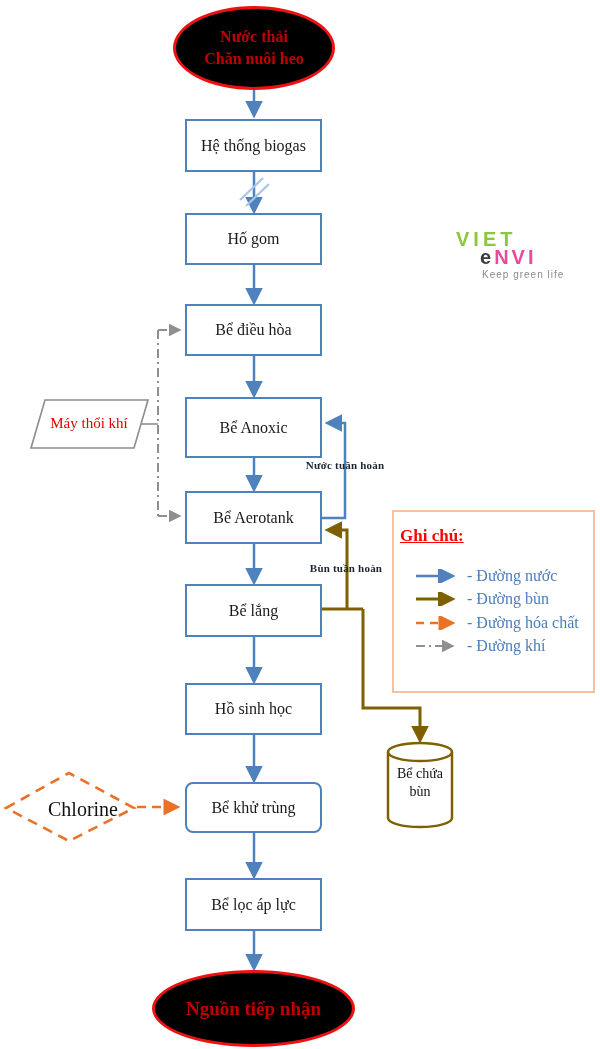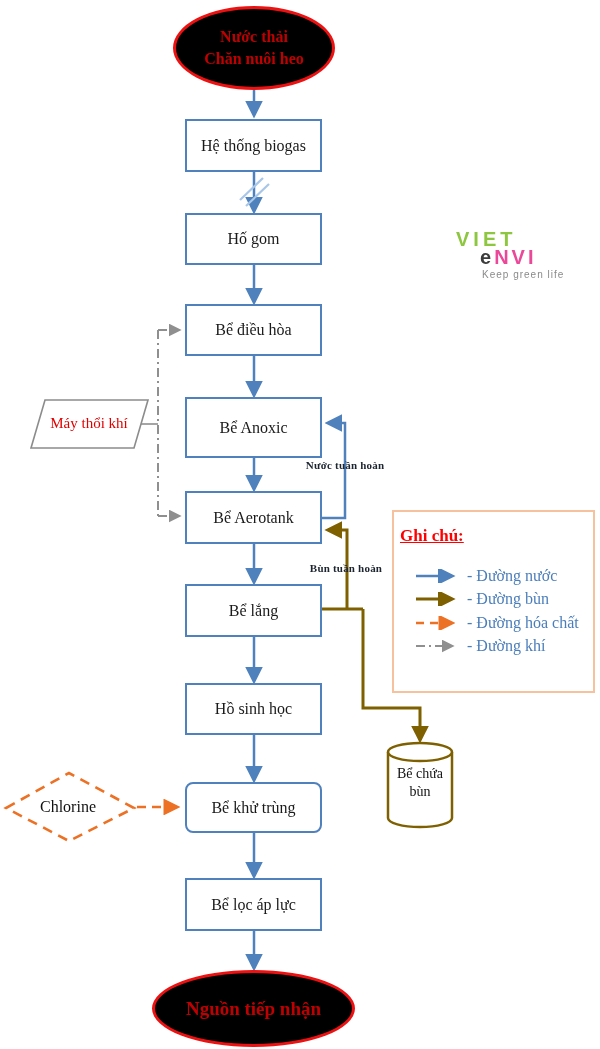--- a/index.html
+++ b/index.html
@@ -22,21 +22,21 @@
     color:#c00000;font-size:16px;line-height:1.35;}
   .ellipse.bottom{left:152px;top:970px;width:203px;height:77px;border:3px solid #ee1111;
     color:#c00000;font-size:19px;}
   .flow-label{
     position:absolute;z-index:3;font-size:11px;font-weight:bold;color:#1c2430;
     text-align:center;width:110px;letter-spacing:0.2px;
   }
   .blower-label{position:absolute;left:39px;top:415px;width:100px;z-index:3;
     text-align:center;font-size:15px;color:#e00000;}
   .chlorine-label{position:absolute;left:18px;top:798px;width:100px;z-index:3;
-    text-align:center;font-size:16px;color:#111111;}
+    text-align:right;font-size:20px;color:#111111;}
   .tank-label{position:absolute;left:388px;top:765px;width:64px;z-index:3;
     text-align:center;font-size:14px;color:#111111;line-height:1.3;}
   .legend{
     position:absolute;left:392px;top:510px;width:203px;height:183px;z-index:2;
     border:2px solid #f5c29d;background:#ffffff;box-sizing:border-box;
   }
   .legend-title{
     margin:14px 0 0 6px;font-size:17px;font-weight:bold;color:#ff0000;
     text-decoration:underline;display:inline-block;
   }

